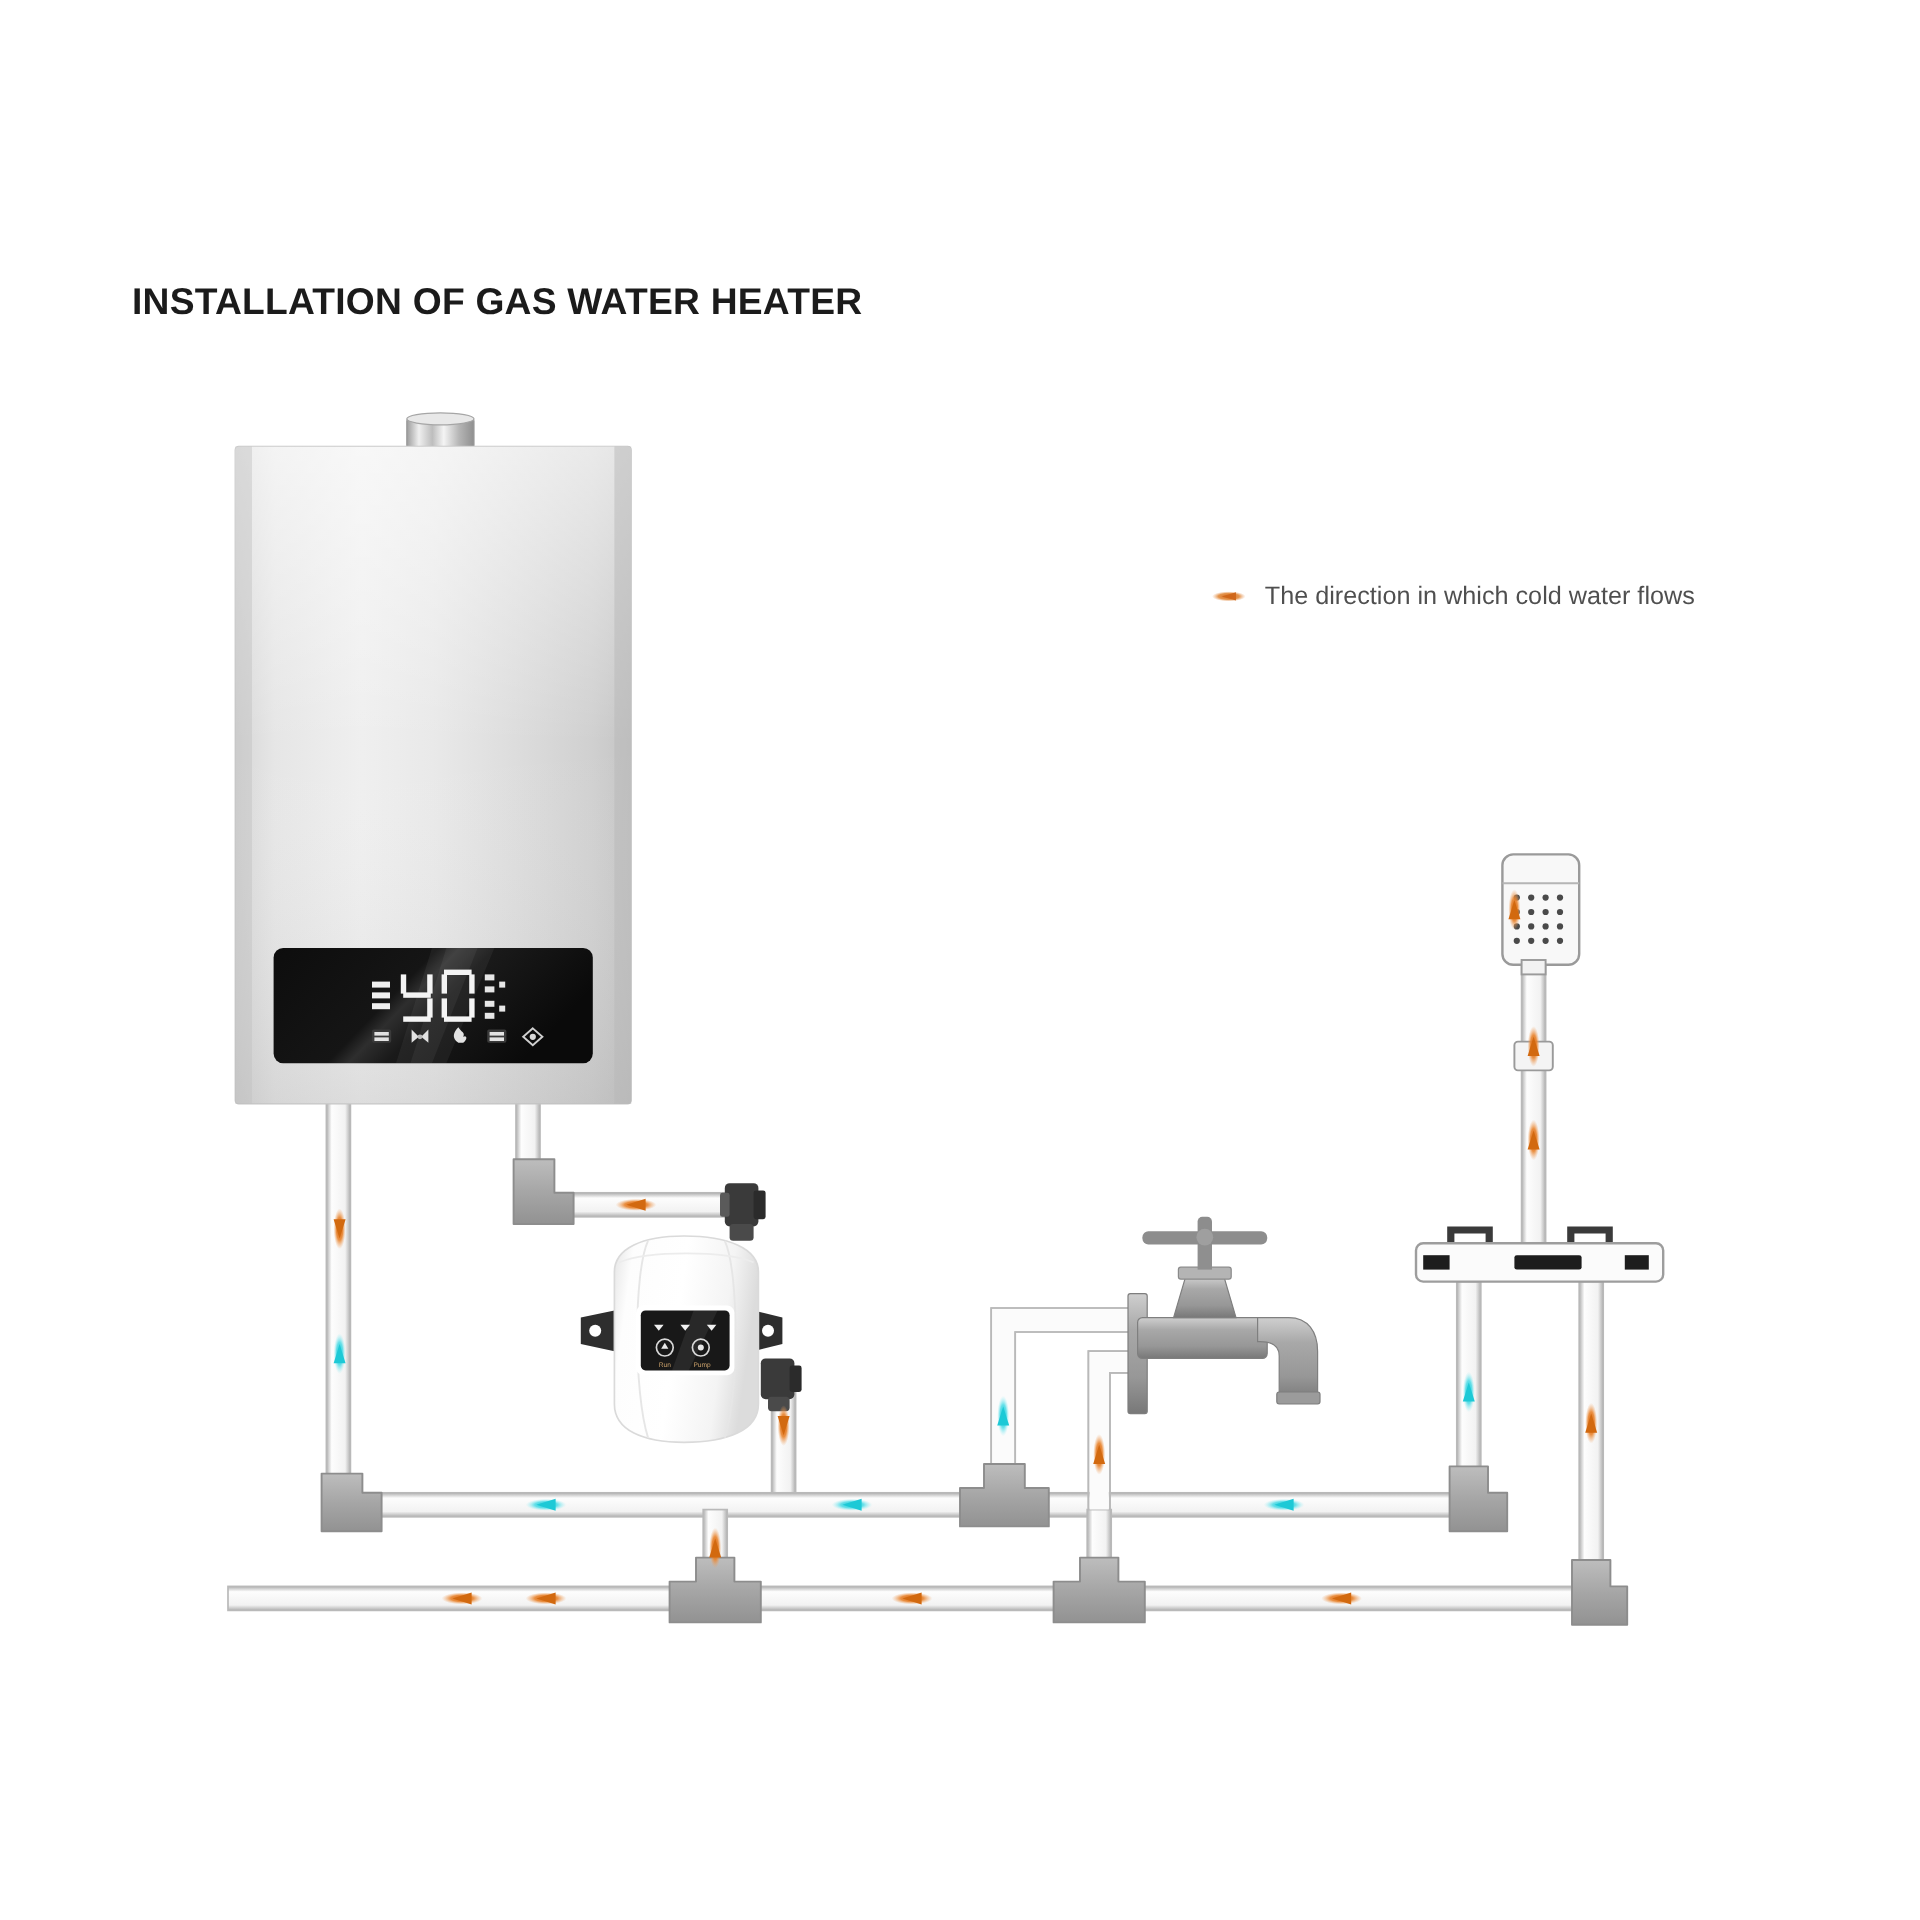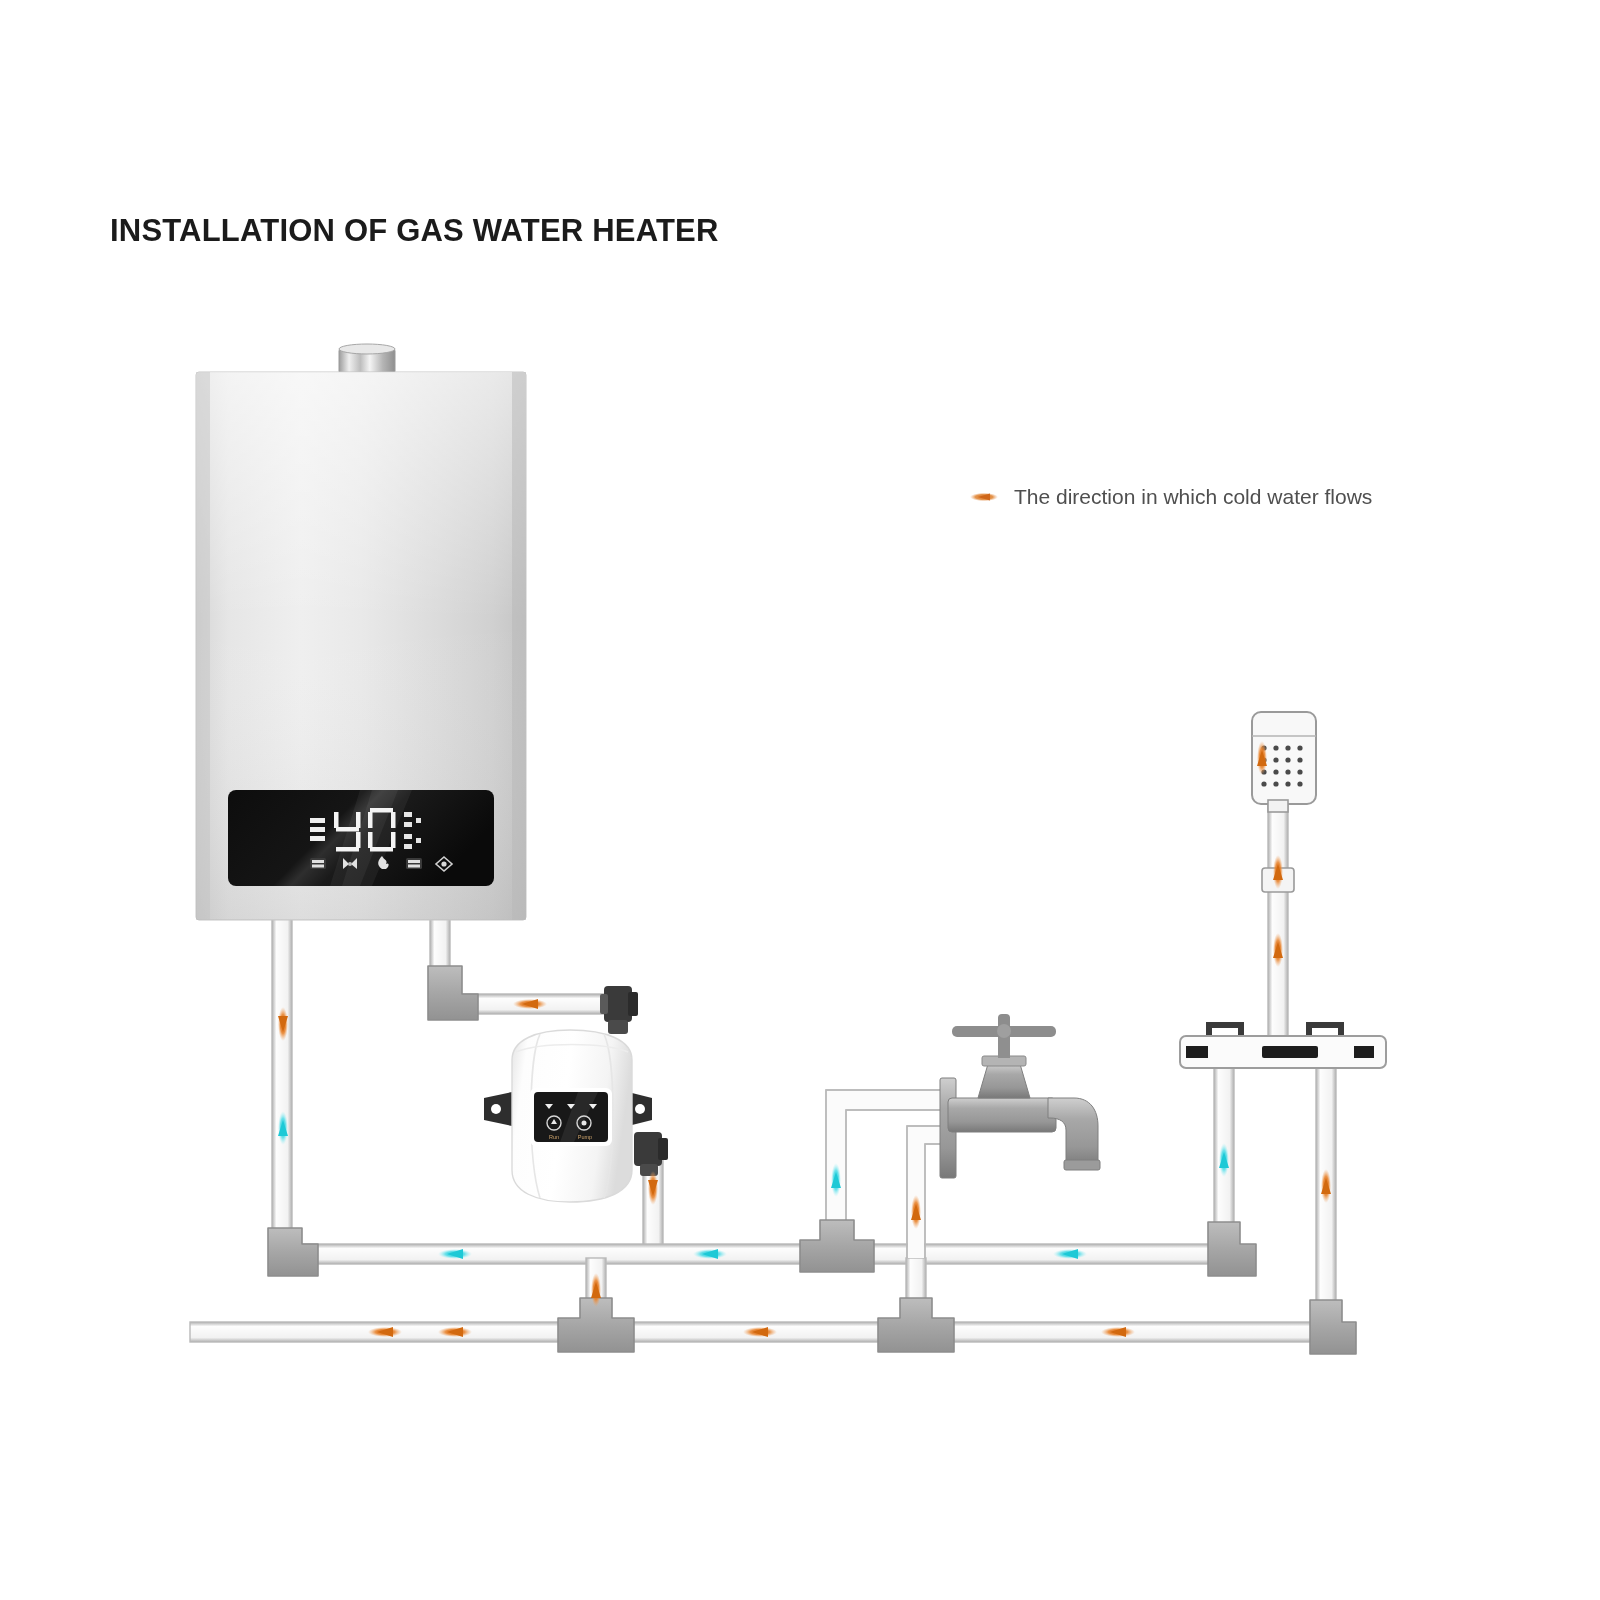--- a/index.html
+++ b/index.html
@@ -11,31 +11,31 @@
     position: relative;
     width: 1600px;
     height: 1600px;
     background: #ffffff;
     font-family: "Liberation Sans", sans-serif;
     overflow: hidden;
   }
   #title {
     position: absolute;
     left: 110px;
-    top: 213px;
+    top: 234px;
     font-size: 31px;
     font-weight: bold;
     letter-spacing: 0.2px;
     color: #1b1b1b;
     white-space: nowrap;
   }
   
   #legend {
     position: absolute;
-    left: 968px;
+    left: 1008px;
     top: 482px;
     width: 500px;
   }
   .legend-row {
     display: flex;
     align-items: center;
     height: 30px;
   }
   .legend-marker {
     width: 32px;

